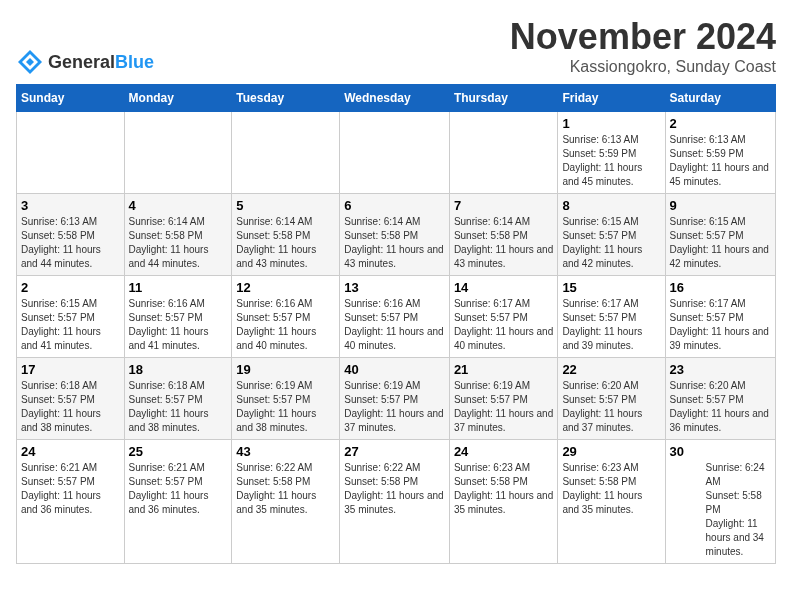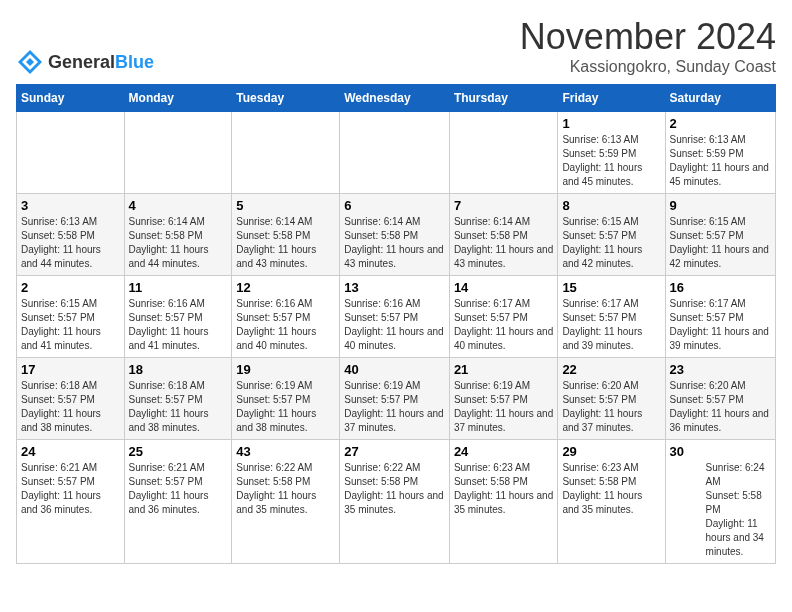--- a/index.html
+++ b/index.html
@@ -23,21 +23,21 @@
     }
     .logo-icon {
       width: 28px;
       height: 28px;
     }
     .title-section {
       text-align: right;
     }
     .main-title {
       font-size: 36px;
-      font-weight: normal;
+      font-weight: bold;
       color: #333;
     }
     .subtitle {
       font-size: 16px;
       color: #555;
     }
     table {
       width: 100%;
       border-collapse: collapse;
       font-size: 11px;

